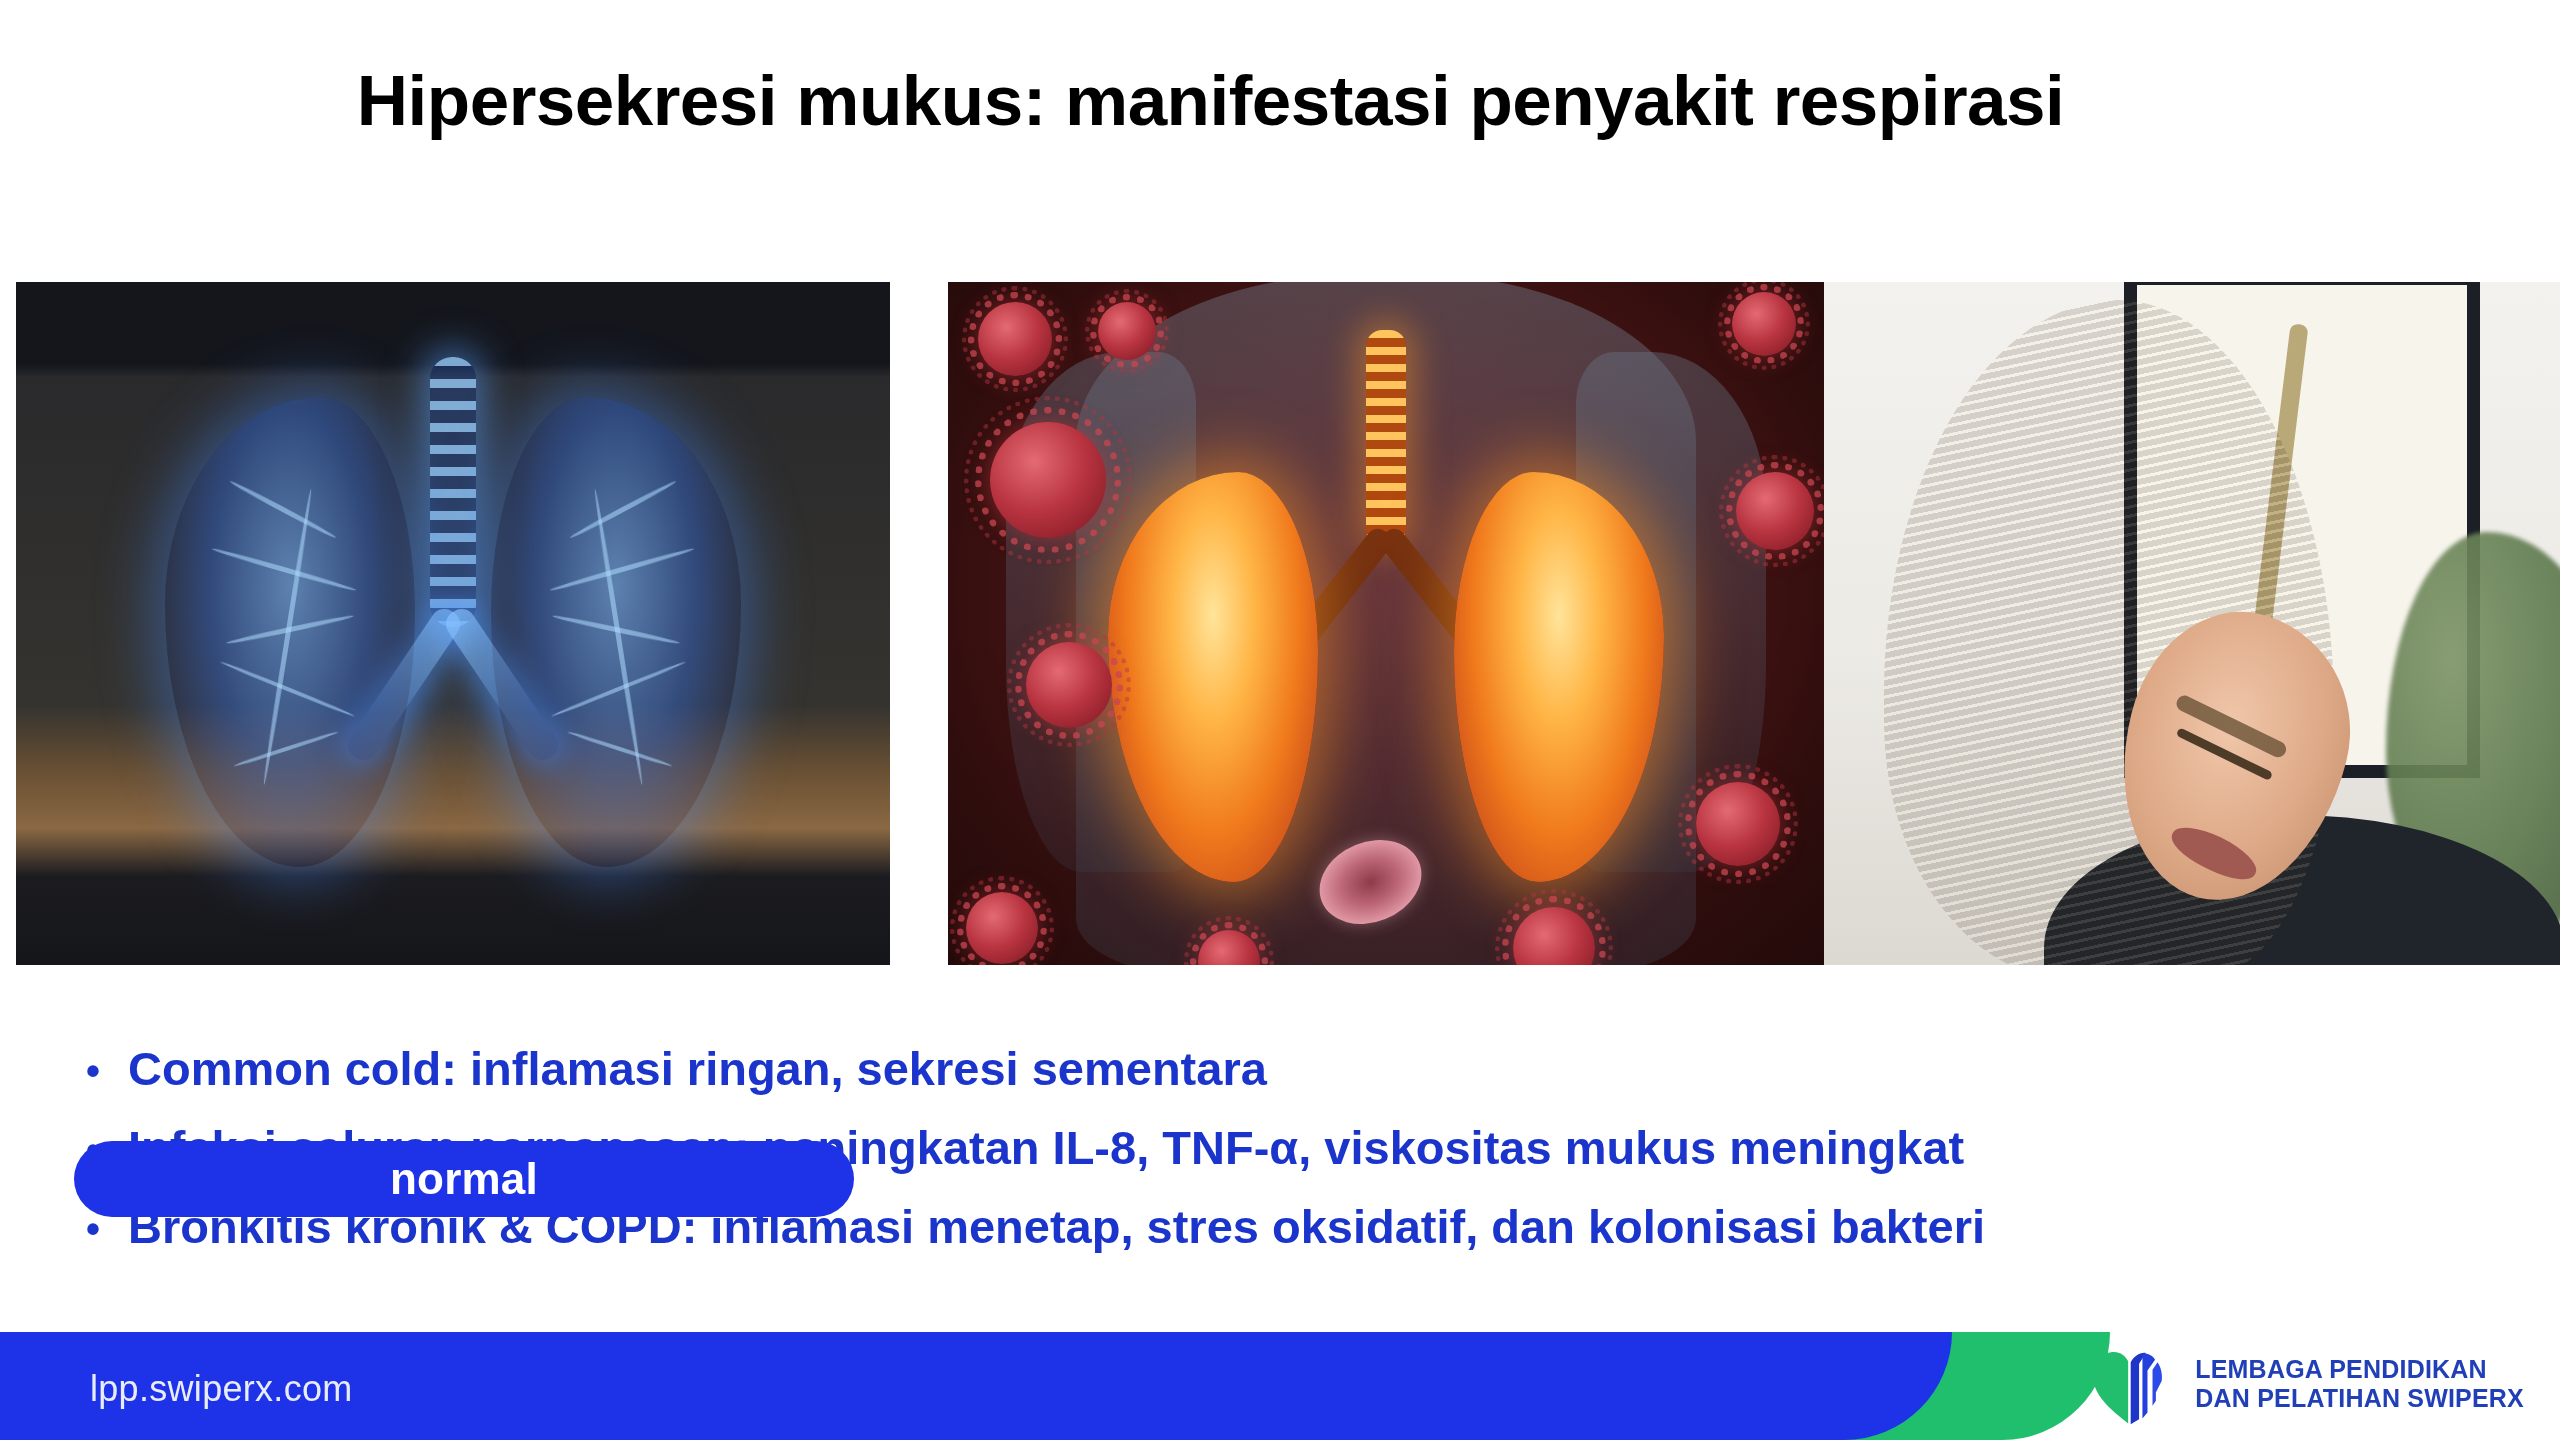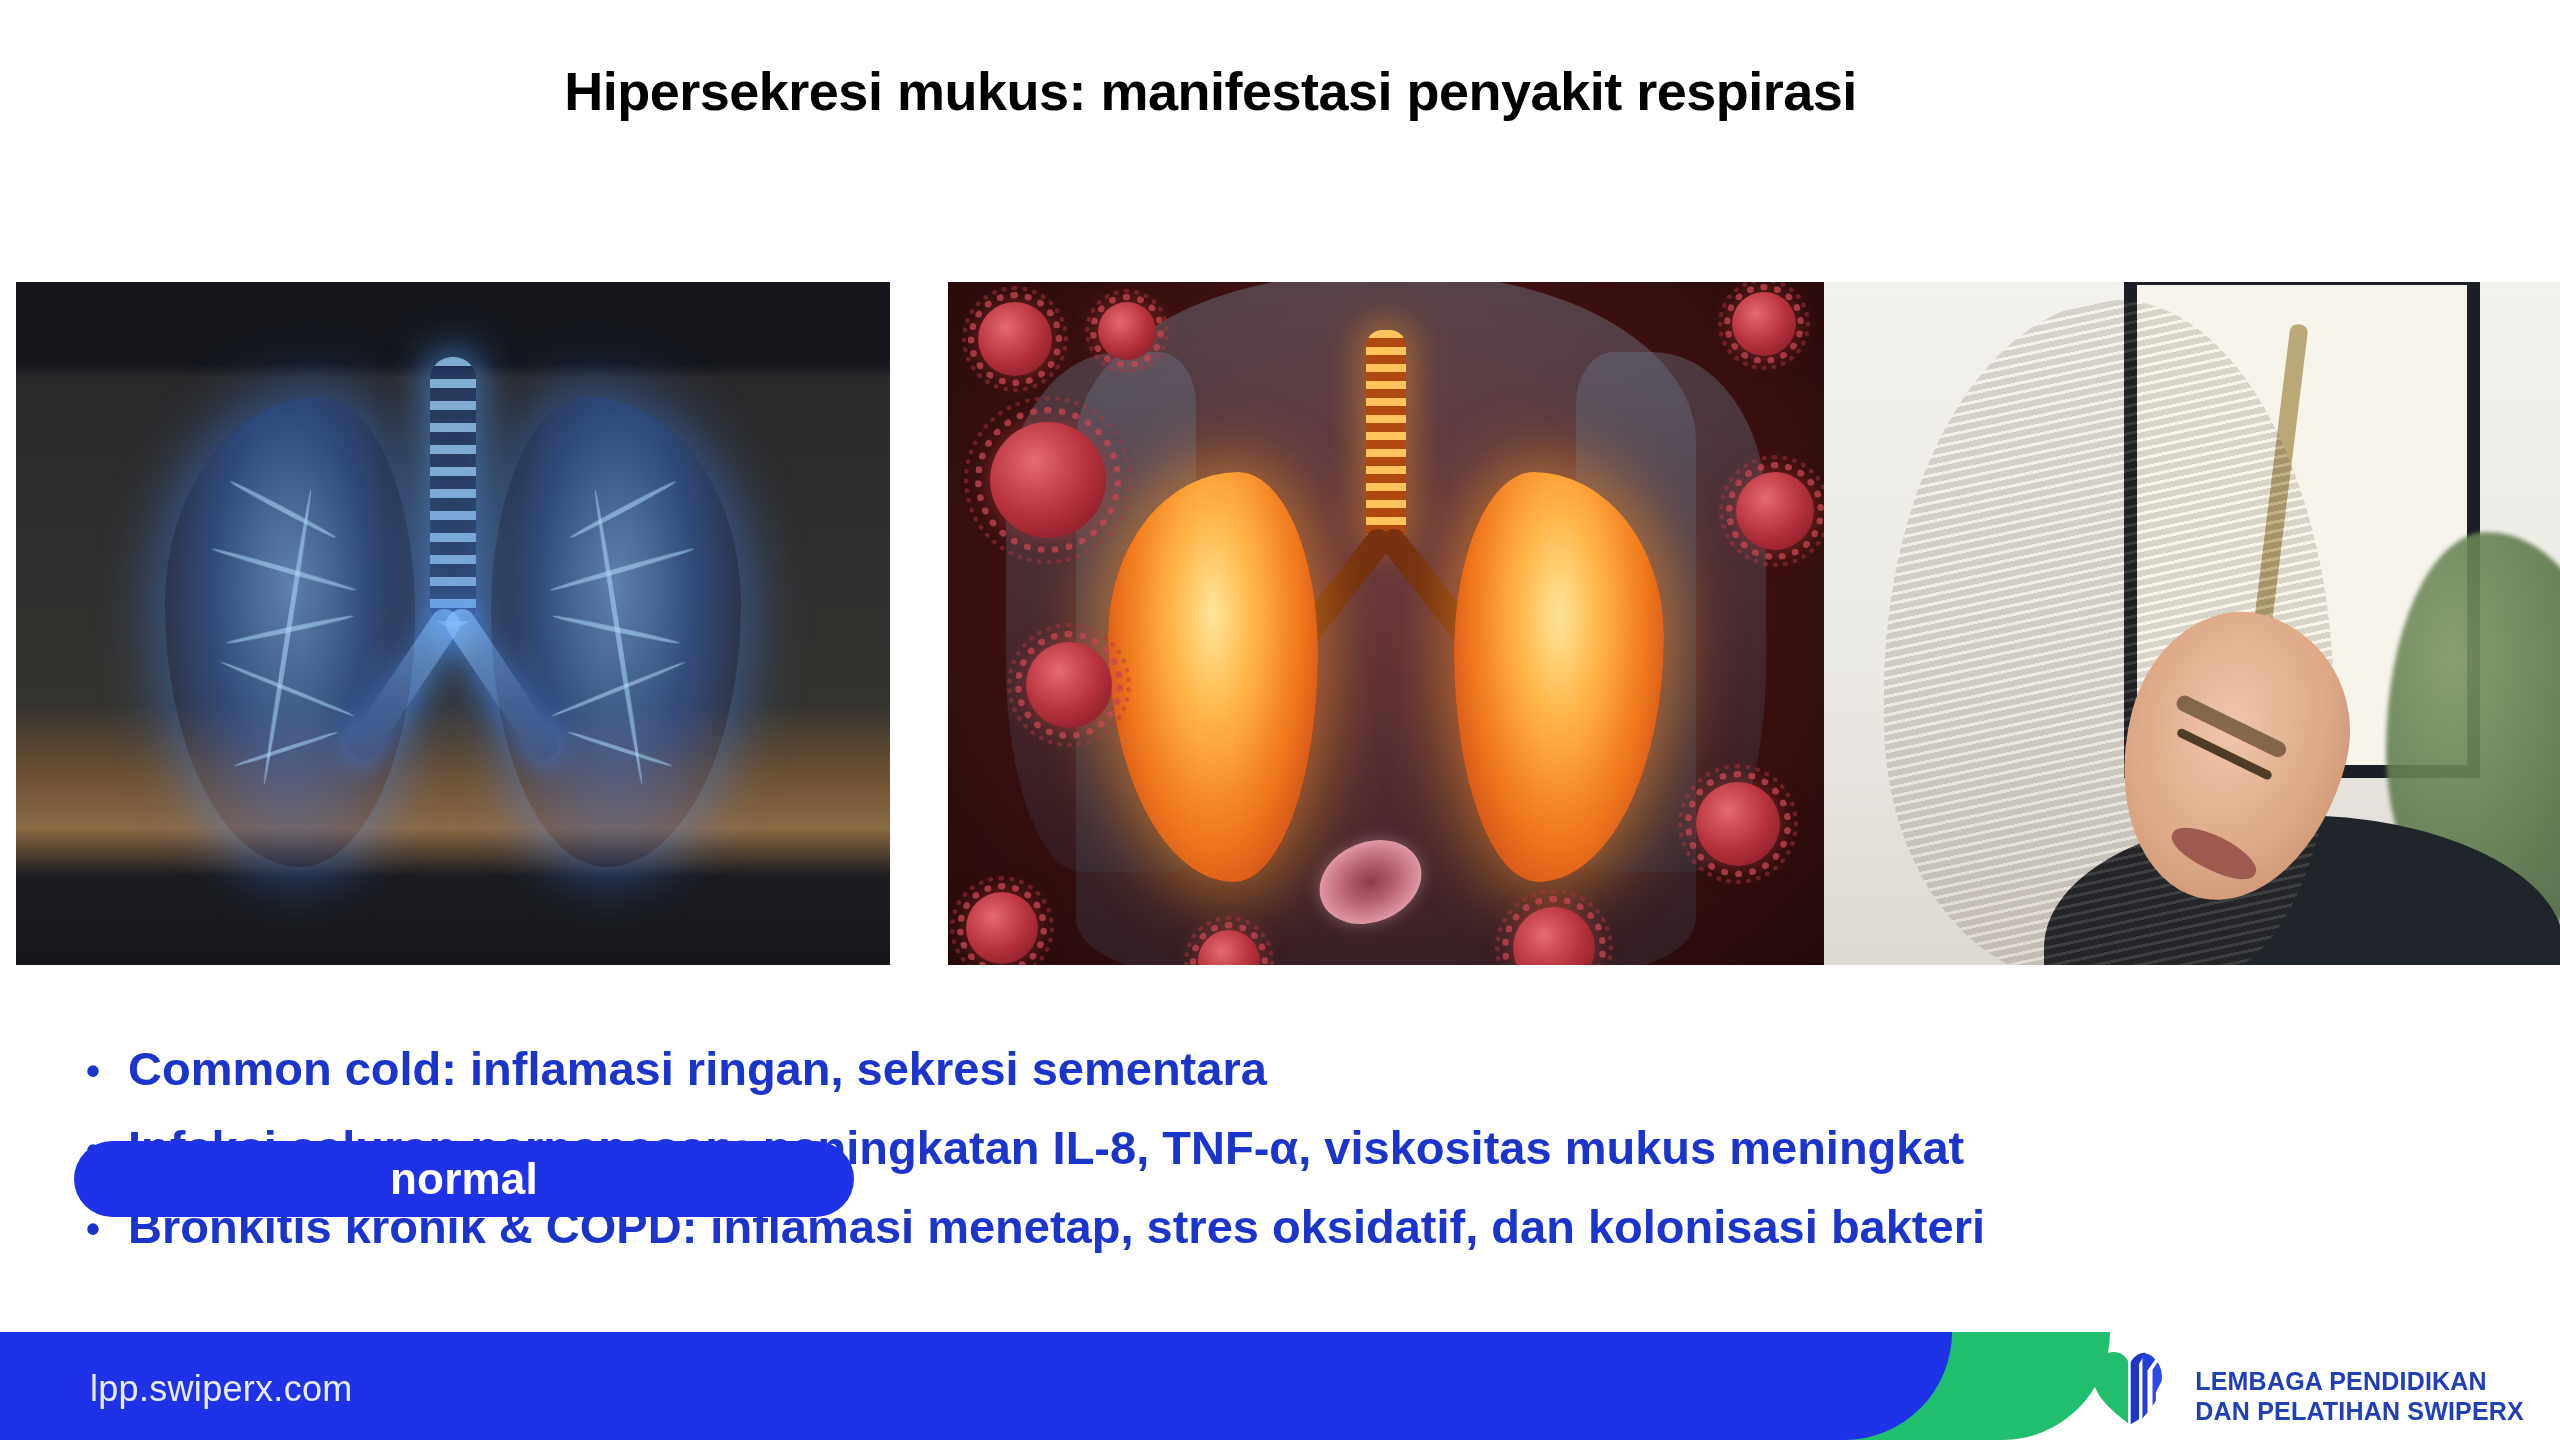--- a/index.html
+++ b/index.html
@@ -15,21 +15,21 @@
     font-family: "Liberation Sans", sans-serif;
   }
 
   
   .slide-title {
     position: absolute;
     top: 60px;
     left: 0;
     width: 2421px;
     text-align: center;
-    font-size: 54px;
+    font-size: 71px;
     font-weight: 800;
     letter-spacing: -0.5px;
     color: #000000;
     line-height: 1.15;
   }
 
   
   .image-row {
     position: absolute;
     top: 282px;
@@ -396,21 +396,21 @@
     font-size: 36px;
     font-weight: 400;
     letter-spacing: 0.3px;
     z-index: 3;
   }
   .footer-logo {
     position: absolute;
     right: 36px;
     bottom: 14px;
     display: flex;
-    align-items: flex-end;
+    align-items: center;
     gap: 24px;
     z-index: 4;
   }
   .logo-mark { width: 84px; height: 84px; flex: 0 0 84px; }
   .logo-text {
     color: #2140B8;
     font-size: 25px;
     font-weight: 800;
     line-height: 1.18;
     letter-spacing: 0.2px;

